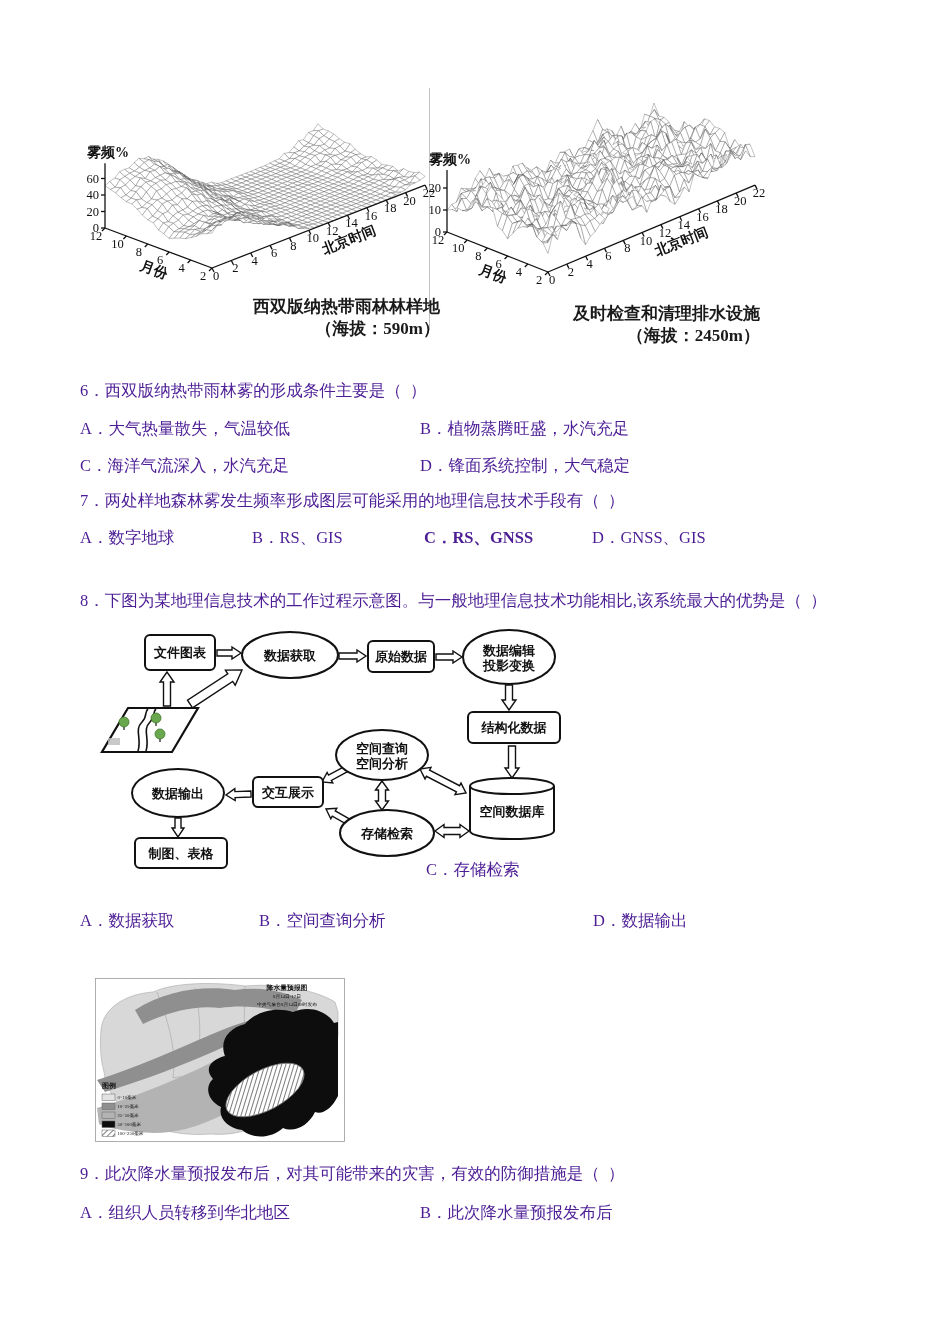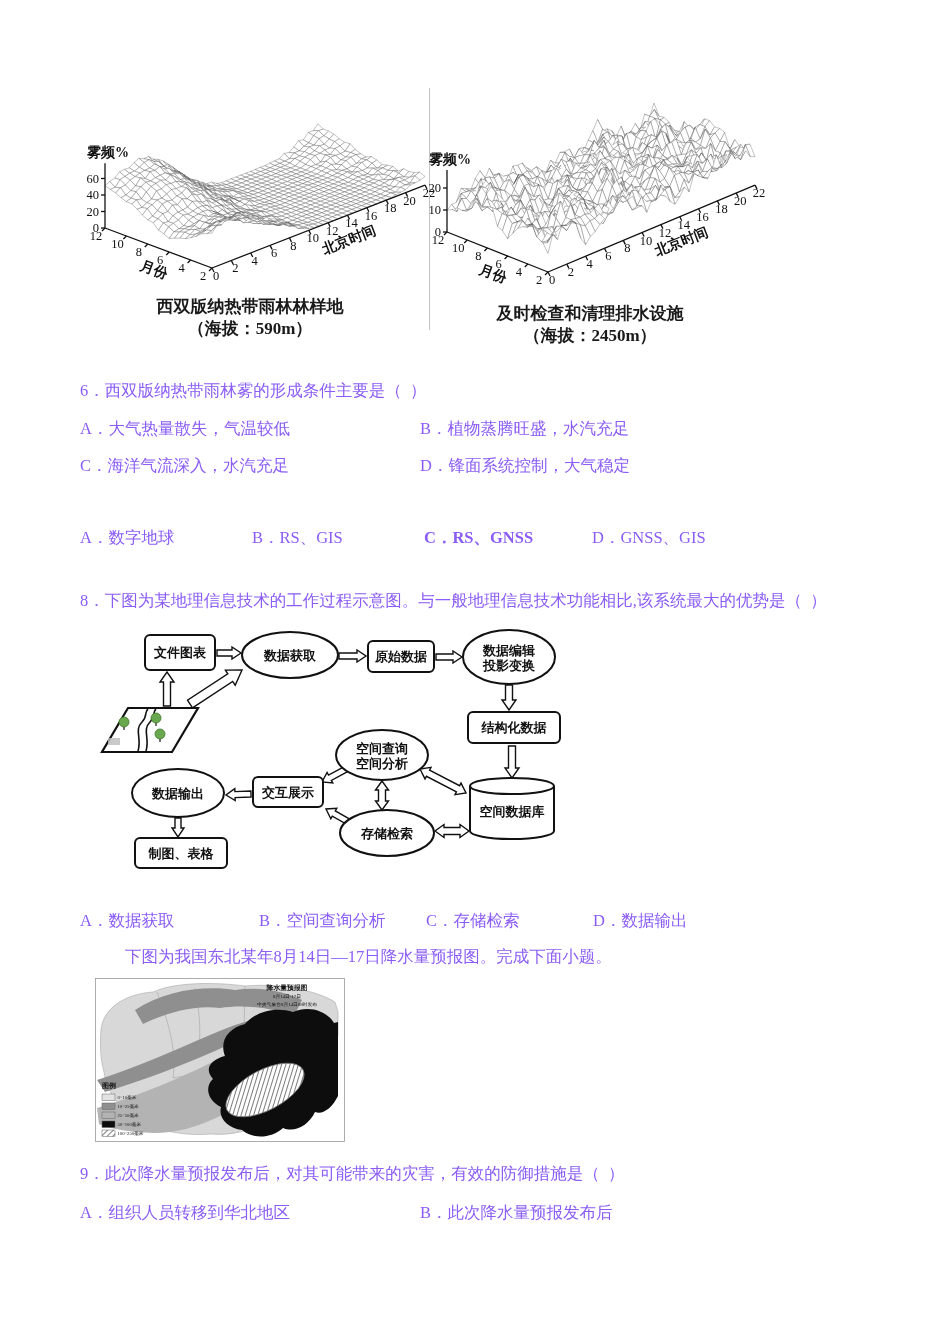--- a/index.html
+++ b/index.html
@@ -1,19 +1,19 @@
 <!DOCTYPE html>
 <html><head>
 <meta charset="utf-8">
 <style>
   html,body{margin:0;padding:0;background:#fff;}
   .page{position:relative;width:950px;height:1344px;background:#ffffff;overflow:hidden;
         font-family:"Liberation Serif","DejaVu Serif",serif;color:#1a1a1a;}
-  .tline{position:absolute;font-size:16.5px;line-height:1.2;white-space:pre;color:#8b5cf6;}
-  .caption{position:absolute;text-align:center;font-weight:bold;font-size:17px;line-height:1.32;}
+  .tline{position:absolute;font-size:16.5px;line-height:1.2;white-space:pre;color:#4c1d95;}
+  .caption{position:absolute;text-align:right;font-weight:bold;font-size:17px;line-height:1.32;}
   .divider{position:absolute;width:1px;background:#c3c3c3;}
   svg{position:absolute;overflow:visible;}
   svg text{font-family:"Liberation Serif","DejaVu Serif",serif;fill:#111;}
   .fc-label{font-family:"Liberation Sans","DejaVu Sans",sans-serif;font-weight:bold;font-size:13px;}
 </style>
 </head>
 <body>
 
 <div class="page">
 
@@ -1905,20 +1905,21 @@
     <div>及时检查和清理排水设施</div>
     <div>（海拔：2450m）</div>
   </div>
 
   <div class="tline" style="left:80px;top:381px;">6．西双版纳热带雨林雾的形成条件主要是（  ）</div>
   <div class="tline" style="left:80px;top:419px;">A．大气热量散失，气温较低</div>
   <div class="tline" style="left:420px;top:419px;">B．植物蒸腾旺盛，水汽充足</div>
   <div class="tline" style="left:80px;top:456px;">C．海洋气流深入，水汽充足</div>
   <div class="tline" style="left:420px;top:456px;">D．锋面系统控制，大气稳定</div>
 
+  <div class="tline" style="left:80px;top:491px;">7．两处样地森林雾发生频率形成图层可能采用的地理信息技术手段有（  ）</div>
   <div class="tline" style="left:80px;top:528px;">A．数字地球</div>
   <div class="tline" style="left:252px;top:528px;">B．RS、GIS</div>
   <div class="tline" style="left:424px;top:528px;font-weight:bold;">C．RS、GNSS</div>
   <div class="tline" style="left:592px;top:528px;">D．GNSS、GIS</div>
 
   <div class="tline" style="left:80px;top:591px;">8．下图为某地理信息技术的工作过程示意图。与一般地理信息技术功能相比,该系统最大的优势是（  ）</div>
 
   <svg id="flowchart" style="left:90px;top:618px;" width="570" height="280" viewBox="0 0 570 280">
       <polygon points="12,134 82,134 108,90 38,90" fill="#fff" stroke="#111" stroke-width="2.2"></polygon>
       <path d="M 48,133 C 52,120 44,112 52,104 C 58,98 54,94 58,91" fill="none" stroke="#111" stroke-width="1.6"></path>
@@ -1966,24 +1967,23 @@
       <ellipse cx="88" cy="175" rx="46" ry="24" fill="#fff" stroke="#111" stroke-width="2"></ellipse>
       <text x="88" y="179.5" text-anchor="middle" class="fc-label">数据输出</text>
       <ellipse cx="297" cy="215" rx="47" ry="23" fill="#fff" stroke="#111" stroke-width="2"></ellipse>
       <text x="297" y="219.5" text-anchor="middle" class="fc-label">存储检索</text>
       <rect x="45" y="220" width="92" height="30" rx="5" ry="5" fill="#fff" stroke="#111" stroke-width="2"></rect>
       <text x="91" y="239.5" text-anchor="middle" class="fc-label">制图、表格</text>
     </svg>
 
   <div class="tline" style="left:80px;top:911px;">A．数据获取</div>
   <div class="tline" style="left:259px;top:911px;">B．空间查询分析</div>
-  <div class="tline" style="left:426px;top:911px;">C．存储检索</div>
+  <div class="tline" style="left:426px;top:860px;">C．存储检索</div>
   <div class="tline" style="left:593px;top:911px;text-align:right;">D．数据输出</div>
 
-  <div class="tline" style="left:125px;top:947px;">下图为我国东北某年8月14日—17日降水量预报图。完成下面小题。</div>
 
   <svg id="precip-map" style="left:95px;top:978px;" width="250" height="164" viewBox="0 0 250 164">
       <defs>
         <pattern id="hp" width="4" height="4" patternUnits="userSpaceOnUse" patternTransform="rotate(45)">
           <rect x="0" y="0" width="4" height="4" fill="#fff"></rect>
           <line x1="0" y1="0" x2="0" y2="4" stroke="#222" stroke-width="1.2"></line>
         </pattern>
       </defs>
       <rect x="0.5" y="0.5" width="249" height="163" fill="#fff" stroke="#999" stroke-width="0.8"></rect>
       <path d="M 6,52 C 8,30 30,16 58,14 C 80,4 120,4 150,8 C 185,5 220,12 240,24 L 243,34 L 243,58 C 238,72 230,84 222,94 C 212,112 196,128 178,140 C 160,152 136,158 116,156 C 92,158 66,154 48,144 C 28,136 12,116 9,94 C 5,80 5,64 6,52 Z" fill="#d8d8d8" stroke="#a8a8a8" stroke-width="0.6"></path>

